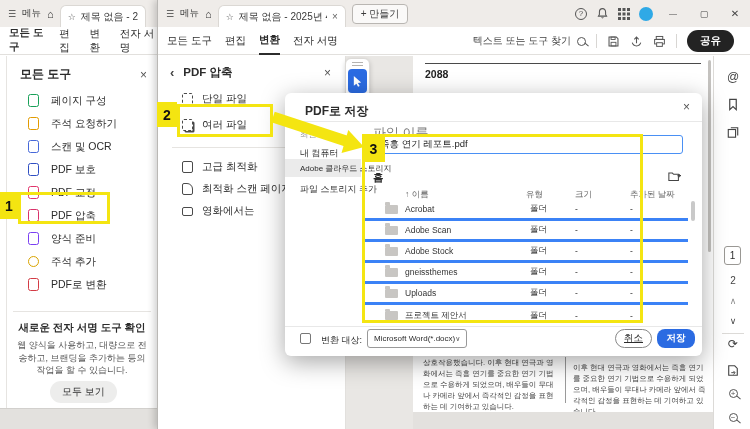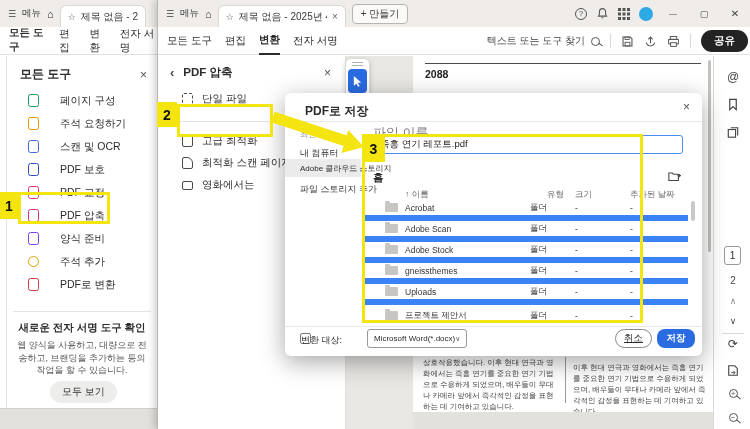--- a/index.html
+++ b/index.html
@@ -9,32 +9,32 @@
   .flex{display:flex;align-items:center;}
   .titlebar{background:#efece9;height:27px;display:flex;align-items:center;font-size:10px;color:#3a3a3a;}
   .menubar{background:#fff;height:28px;border-bottom:1px solid #e2e0dd;display:flex;align-items:center;font-size:10.5px;gap:14px;}
   .mitem{color:#2c2c2c;padding:6px 0;cursor:default;}
   .mitem.active{border-bottom:2px solid #2c2c2c;font-weight:bold;}
   .tab{background:#fff;border:1px solid #dbd8d4;border-bottom:none;border-radius:6px 6px 0 0;height:22px;margin-top:5px;display:flex;align-items:center;padding:0 7px;gap:5px;font-size:10px;white-space:nowrap;overflow:hidden;}
   .pill-create{border:1px solid #b9b6b2;border-radius:4px;background:#faf9f8;padding:2px 8px;font-size:10px;white-space:nowrap;}
   .winbtn{width:22px;text-align:center;color:#444;font-size:10px;}
   .toolrow-icon{color:#555;display:inline-flex;}
   .share-pill{background:#232323;color:#fff;border-radius:12px;padding:4px 13px;font-size:10.5px;font-weight:bold;}
-  .side-item{display:flex;align-items:center;gap:21px;height:23px;padding-left:21px;font-size:10.5px;color:#2c2c2c;}
+  .side-item{display:flex;align-items:center;gap:12px;height:23px;padding-left:21px;font-size:10.5px;color:#2c2c2c;}
   .tico{width:11px;height:13px;border:1.5px solid currentColor;border-radius:2.5px;display:inline-block;flex:none;}
   .oico{width:11px;height:12px;border:1.4px solid #4a4a4a;border-radius:2px;display:inline-block;flex:none;}
   .panel2-item{display:flex;align-items:center;gap:9px;height:22px;padding-left:24px;font-size:10.5px;}
   .lens{width:9px;height:9px;border:1.3px solid #555;border-radius:50%;position:relative;display:inline-flex;align-items:center;justify-content:center;font-size:8px;color:#555;flex:none;}
   .lens::after{content:"";position:absolute;width:5px;height:1.4px;background:#555;right:-4px;bottom:-1px;transform:rotate(40deg);}
   .folder{width:13px;height:9px;background:#c8c6c3;border-radius:1px;position:relative;display:inline-block;flex:none;}
   .folder::before{content:"";position:absolute;top:-2.5px;left:0;width:5px;height:2.5px;background:#c8c6c3;border-radius:1px 1px 0 0;}
   .dialog{position:absolute;left:285px;top:93px;width:417px;height:263px;background:#fff;border-radius:6px;box-shadow:0 6px 24px rgba(0,0,0,.35);z-index:50;}
   .dlg-nav-item{position:absolute;left:15px;font-size:9px;color:#333;white-space:nowrap;}
   .th{position:absolute;font-size:8.5px;color:#666;white-space:nowrap;}
-  .trow{position:absolute;left:78px;width:325px;height:21px;border-bottom:6px solid #3b82f6;display:flex;align-items:center;}
+  .trow{position:absolute;left:78px;width:325px;height:21px;border-bottom:3px solid #3b82f6;display:flex;align-items:center;}
   .tcell{font-size:8.5px;color:#333;white-space:nowrap;position:absolute;}
   .ybox{position:absolute;border:3px solid #F4E511;z-index:60;pointer-events:none;}
   .ylabel{position:absolute;background:#F4E511;color:#111;font-weight:bold;font-size:14px;display:flex;align-items:center;justify-content:center;z-index:61;}
   .railico{position:absolute;left:0;width:38px;display:flex;justify-content:center;color:#444;}
   svg{display:block;}
 </style>
 </head>
 <body>
 
 <div id="stage">
@@ -149,21 +149,21 @@
         <span class="winbtn" style="font-size:9px;">▢</span>
         <span class="winbtn">✕</span>
       </div>
     </div>
 
     <div class="menubar" style="padding-left:9px;gap:13px;position:relative;">
       <span class="mitem">모든 도구</span>
       <span class="mitem">편집</span>
       <span class="mitem active">변환</span>
       <span class="mitem">전자 서명</span>
-      <div class="abs flex" style="right:2px;top:0;height:28px;gap:10px;">
+      <div class="abs flex" style="right:16px;top:0;height:28px;gap:10px;">
         <span class="flex" style="gap:6px;color:#444;font-size:10px;">
           <span>텍스트 또는 도구 찾기</span>
           <span class="lens"></span>
         </span>
         <span style="width:1px;height:14px;background:#d8d6d3;"></span>
         <span class="toolrow-icon">
             <svg width="13" height="13" viewBox="0 0 16 16">
               <path d="M2.5 2.5h9l2 2v9h-11Z" fill="none" stroke="#555" stroke-width="1.3"></path>
               <rect x="5" y="9" width="6" height="4.5" fill="none" stroke="#555" stroke-width="1.1"></rect>
               <rect x="5" y="2.5" width="5" height="3" fill="none" stroke="#555" stroke-width="1.1"></rect>
@@ -192,20 +192,24 @@
         <span class="flex" style="gap:9px;">
           <span style="font-size:13px;font-weight:bold;color:#444;">‹</span>
           <span style="font-weight:bold;font-size:11.5px;">PDF 압축</span>
         </span>
         <span style="color:#555;font-size:12px;">×</span>
       </div>
       <div class="panel2-item" style="height:26px;">
           <span class="oico" style="border-style:dashed;"></span>
           <span>단일 파일</span>
         </div>
+      <div class="panel2-item" style="height:26px;">
+          <span class="oico" style="border-style:dashed;box-shadow:2px 2px 0 -0.5px #4a4a4a;"></span>
+          <span>여러 파일</span>
+        </div>
       <div style="margin:9px 14px 8px 14px;height:1px;background:#e6e4e1;"></div>
       <div class="panel2-item">
           <span class="oico"></span>
           <span>고급 최적화</span>
         </div>
       <div class="panel2-item">
           <span class="oico" style="border-radius:2px 6px 2px 2px;"></span>
           <span>최적화 스캔 페이지</span>
         </div>
       <div class="panel2-item">
@@ -302,21 +306,21 @@
     <div class="abs" style="left:383px;top:78px;">
         <svg width="13" height="11" viewBox="0 0 15 12">
           <path d="M1 2h4l1.5 1.5H12V10.5H1Z" fill="none" stroke="#444" stroke-width="1.2"></path>
           <path d="M13 3v4M11 5h4" stroke="#444" stroke-width="1.2"></path>
         </svg>
       </div>
 
     <div class="th" style="left:120px;top:96px;">
       <span>↑</span> <span>이름</span>
     </div>
-    <div class="th" style="left:262px;top:96px;"><span>유형</span></div>
+    <div class="th" style="left:241px;top:96px;"><span>유형</span></div>
     <div class="th" style="left:290px;top:96px;"><span>크기</span></div>
     <div class="th" style="left:345px;top:96px;"><span>추가된 날짜</span></div>
 
     <div class="trow" style="top:107px;">
         <span class="folder" style="margin-left:22px;"></span>
         <span class="tcell" style="left:42px;">Acrobat</span>
         <span class="tcell" style="left:167px;">폴더</span>
         <span class="tcell" style="left:212px;">-</span>
         <span class="tcell" style="left:267px;">-</span>
       </div>
@@ -352,21 +356,21 @@
         <span class="folder" style="margin-left:22px;"></span>
         <span class="tcell" style="left:42px;">프로젝트 제안서</span>
         <span class="tcell" style="left:167px;">폴더</span>
         <span class="tcell" style="left:212px;">-</span>
         <span class="tcell" style="left:267px;">-</span>
       </div>
     <div class="abs" style="left:406px;top:108px;width:4px;height:20px;background:#c9c9c9;border-radius:2px;"></div>
 
     <div class="abs" style="left:0;top:233px;width:417px;height:1px;background:#e8e8e8;"></div>
     <div class="abs" style="left:15px;top:240px;width:11px;height:11px;border:1.2px solid #777;border-radius:2px;"></div>
-    <div class="abs" style="left:16px;top:241px;font-size:9px;">변환 대상:</div>
+    <div class="abs" style="left:36px;top:241px;font-size:9px;">변환 대상:</div>
     <div class="abs flex" style="left:82px;top:236px;width:100px;height:19px;border:1px solid #999;border-radius:3px;justify-content:space-between;padding:0 6px;">
       <span style="font-size:8px;white-space:nowrap;">Microsoft Word(*.docx)</span>
       <span style="font-size:7px;color:#555;">∨</span>
     </div>
     <div class="abs flex" style="left:330px;top:236px;width:37px;height:19px;border:1px solid #888;border-radius:10px;justify-content:center;">
       <span style="font-size:9.5px;text-decoration:underline;">취소</span>
     </div>
     <div class="abs flex" style="left:372px;top:236px;width:38px;height:19px;background:#2B6BE2;border-radius:8px;justify-content:center;">
       <span style="font-size:9.5px;color:#fff;font-weight:bold;">저장</span>
     </div>

